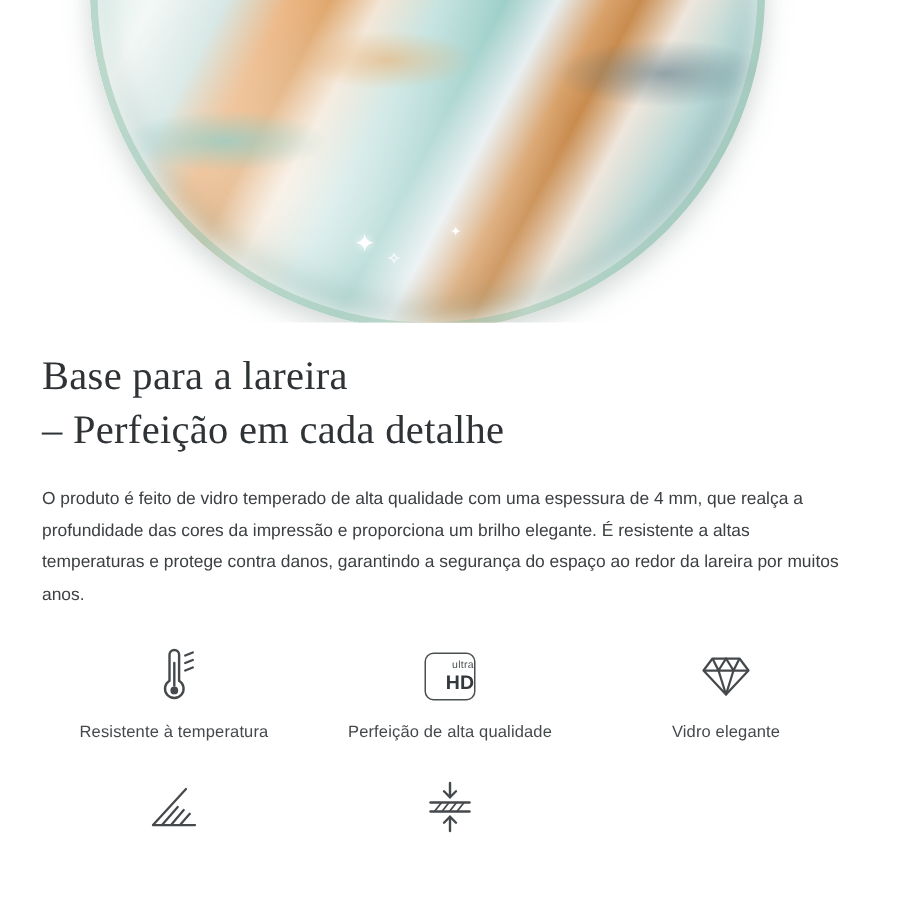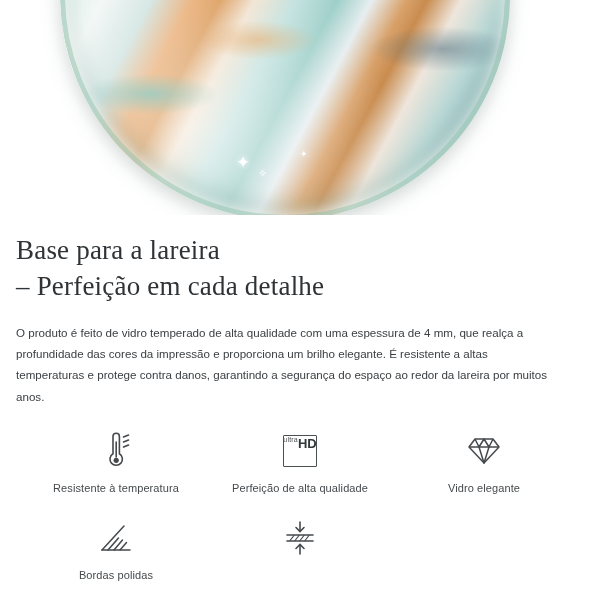--- a/index.html
+++ b/index.html
@@ -81,21 +81,21 @@
     font-size: 15px;
     line-height: 1;
     text-shadow: 0 0 6px rgba(255,255,255,0.9);
     user-select: none;
   }
   .sparkle.s1 { left: 236px; top: 154px; font-size: 17px; }
   .sparkle.s2 { left: 258px; top: 168px; font-size: 11px; }
   .sparkle.s3 { left: 300px; top: 150px; font-size: 9px; }
 
   
-  .content { padding: 18px 36px 0 16px; }
+  .content { padding: 18px 36px 0 28px; }
   h1.title {
     font-family: "Liberation Serif", serif;
     font-weight: 400;
     font-size: 27px;
     line-height: 1.32;
     color: #2f3336;
     letter-spacing: 0.2px;
   }
   h1.title .l2 { display: block; }
   p.desc {
@@ -127,23 +127,23 @@
   }
   .feature .cap {
     margin-top: 9px;
     font-size: 11px;
     color: #45494c;
     letter-spacing: 0.1px;
   }
   .ultrahd {
     width: 34px; height: 32px;
     border: 1.6px solid #4a4f52;
-    border-radius: 1px;
-    display: flex; flex-direction: row;
-    align-items: flex-start; justify-content: center;
+    border-radius: 6px;
+    display: flex; flex-direction: column;
+    align-items: flex-end; justify-content: center;
     line-height: 1;
   }
   .ultrahd .u { font-size: 7px; color: #4a4f52; letter-spacing: 0.2px; }
   .ultrahd .hd { font-size: 13px; font-weight: bold; color: #33383b; margin-top: 1px; }
 </style>
 </head>
 <body>
 
 <div class="page">
 
@@ -207,21 +207,20 @@
     <div class="feature">
       <div class="ico">
         <svg width="40" height="36" viewBox="0 0 40 36" fill="none" stroke="#45494c" stroke-width="1.5" stroke-linecap="round">
           <path d="M6 30 L28 6"></path>
           <path d="M6 30 L34 30"></path>
           <path d="M12 30 L22.5 18"></path>
           <path d="M18 30 L26.5 20"></path>
           <path d="M24 30 L30.5 22.5"></path>
         </svg>
       </div>
-      <div class="cap">Bordas polidas</div>
     </div>
 
     <div class="feature">
       <div class="ico">
         <svg width="40" height="38" viewBox="0 0 40 38" fill="none" stroke="#45494c" stroke-width="1.6" stroke-linecap="round">
           <line x1="20" y1="3" x2="20" y2="12"></line>
           <polyline points="16,8.5 20,12.5 24,8.5"></polyline>
           <line x1="7" y1="16" x2="33" y2="16"></line>
           <line x1="7" y1="22" x2="33" y2="22"></line>
           <line x1="10" y1="21.5" x2="14" y2="16.5" stroke-width="1.2"></line>

